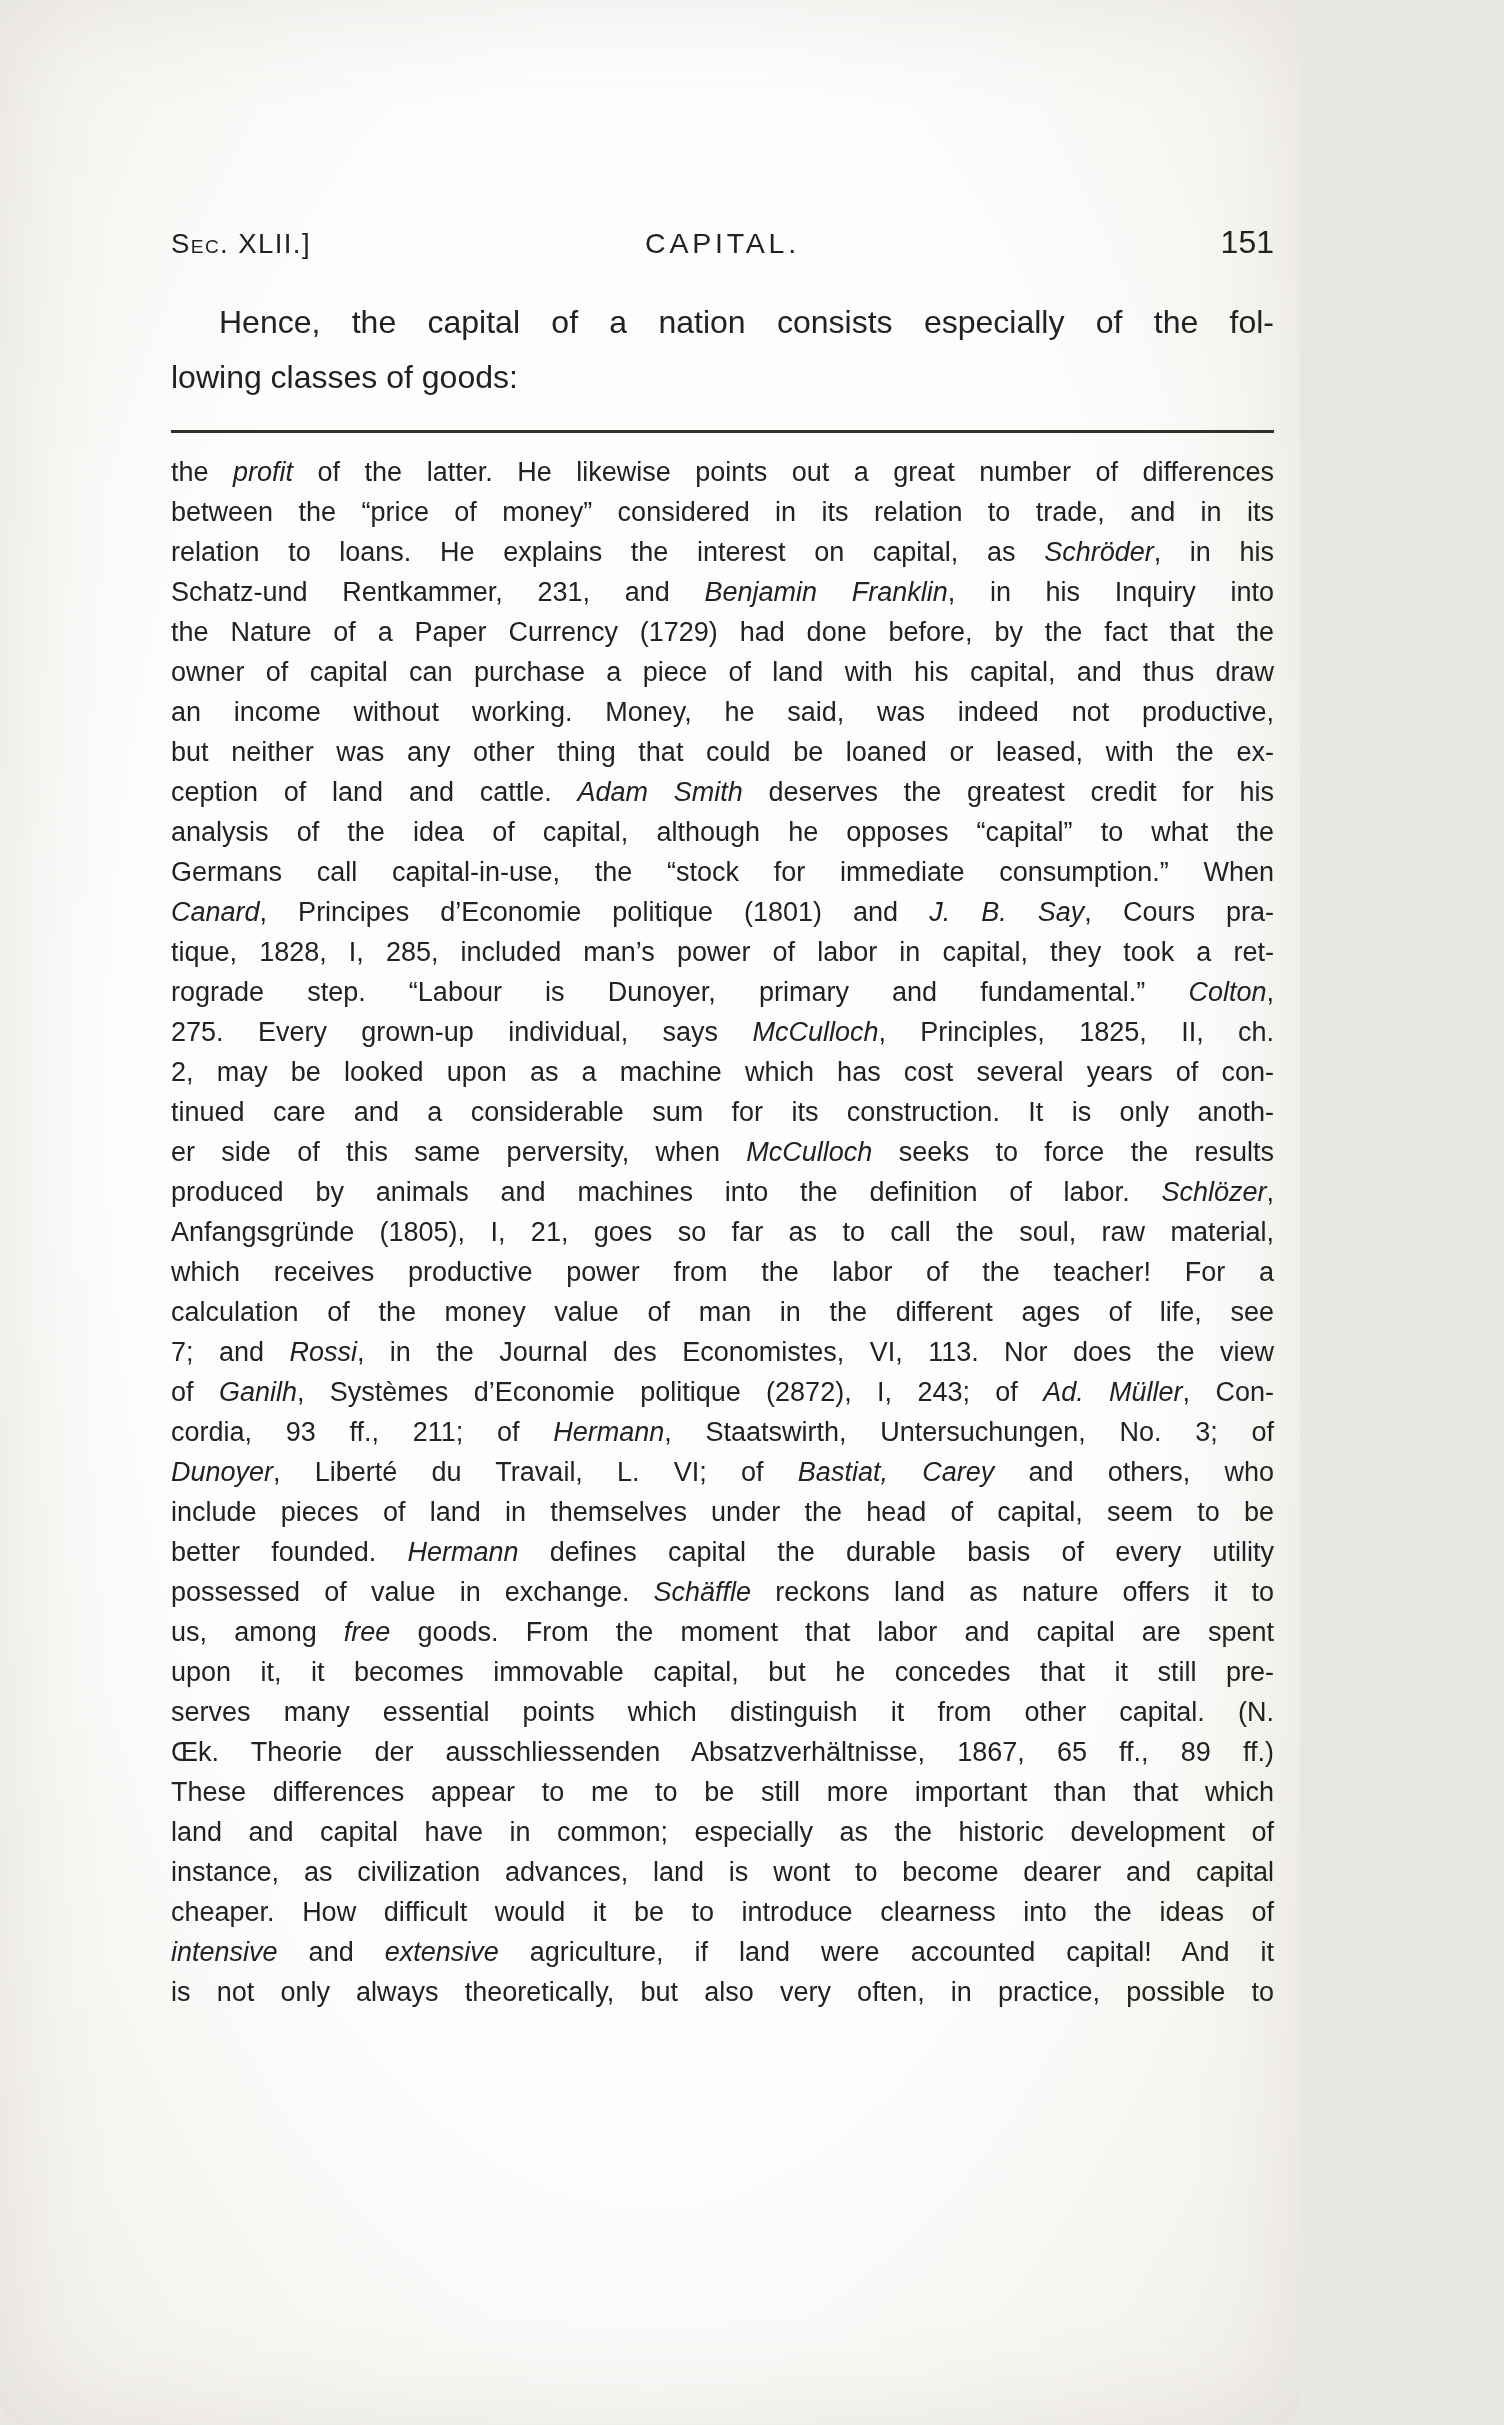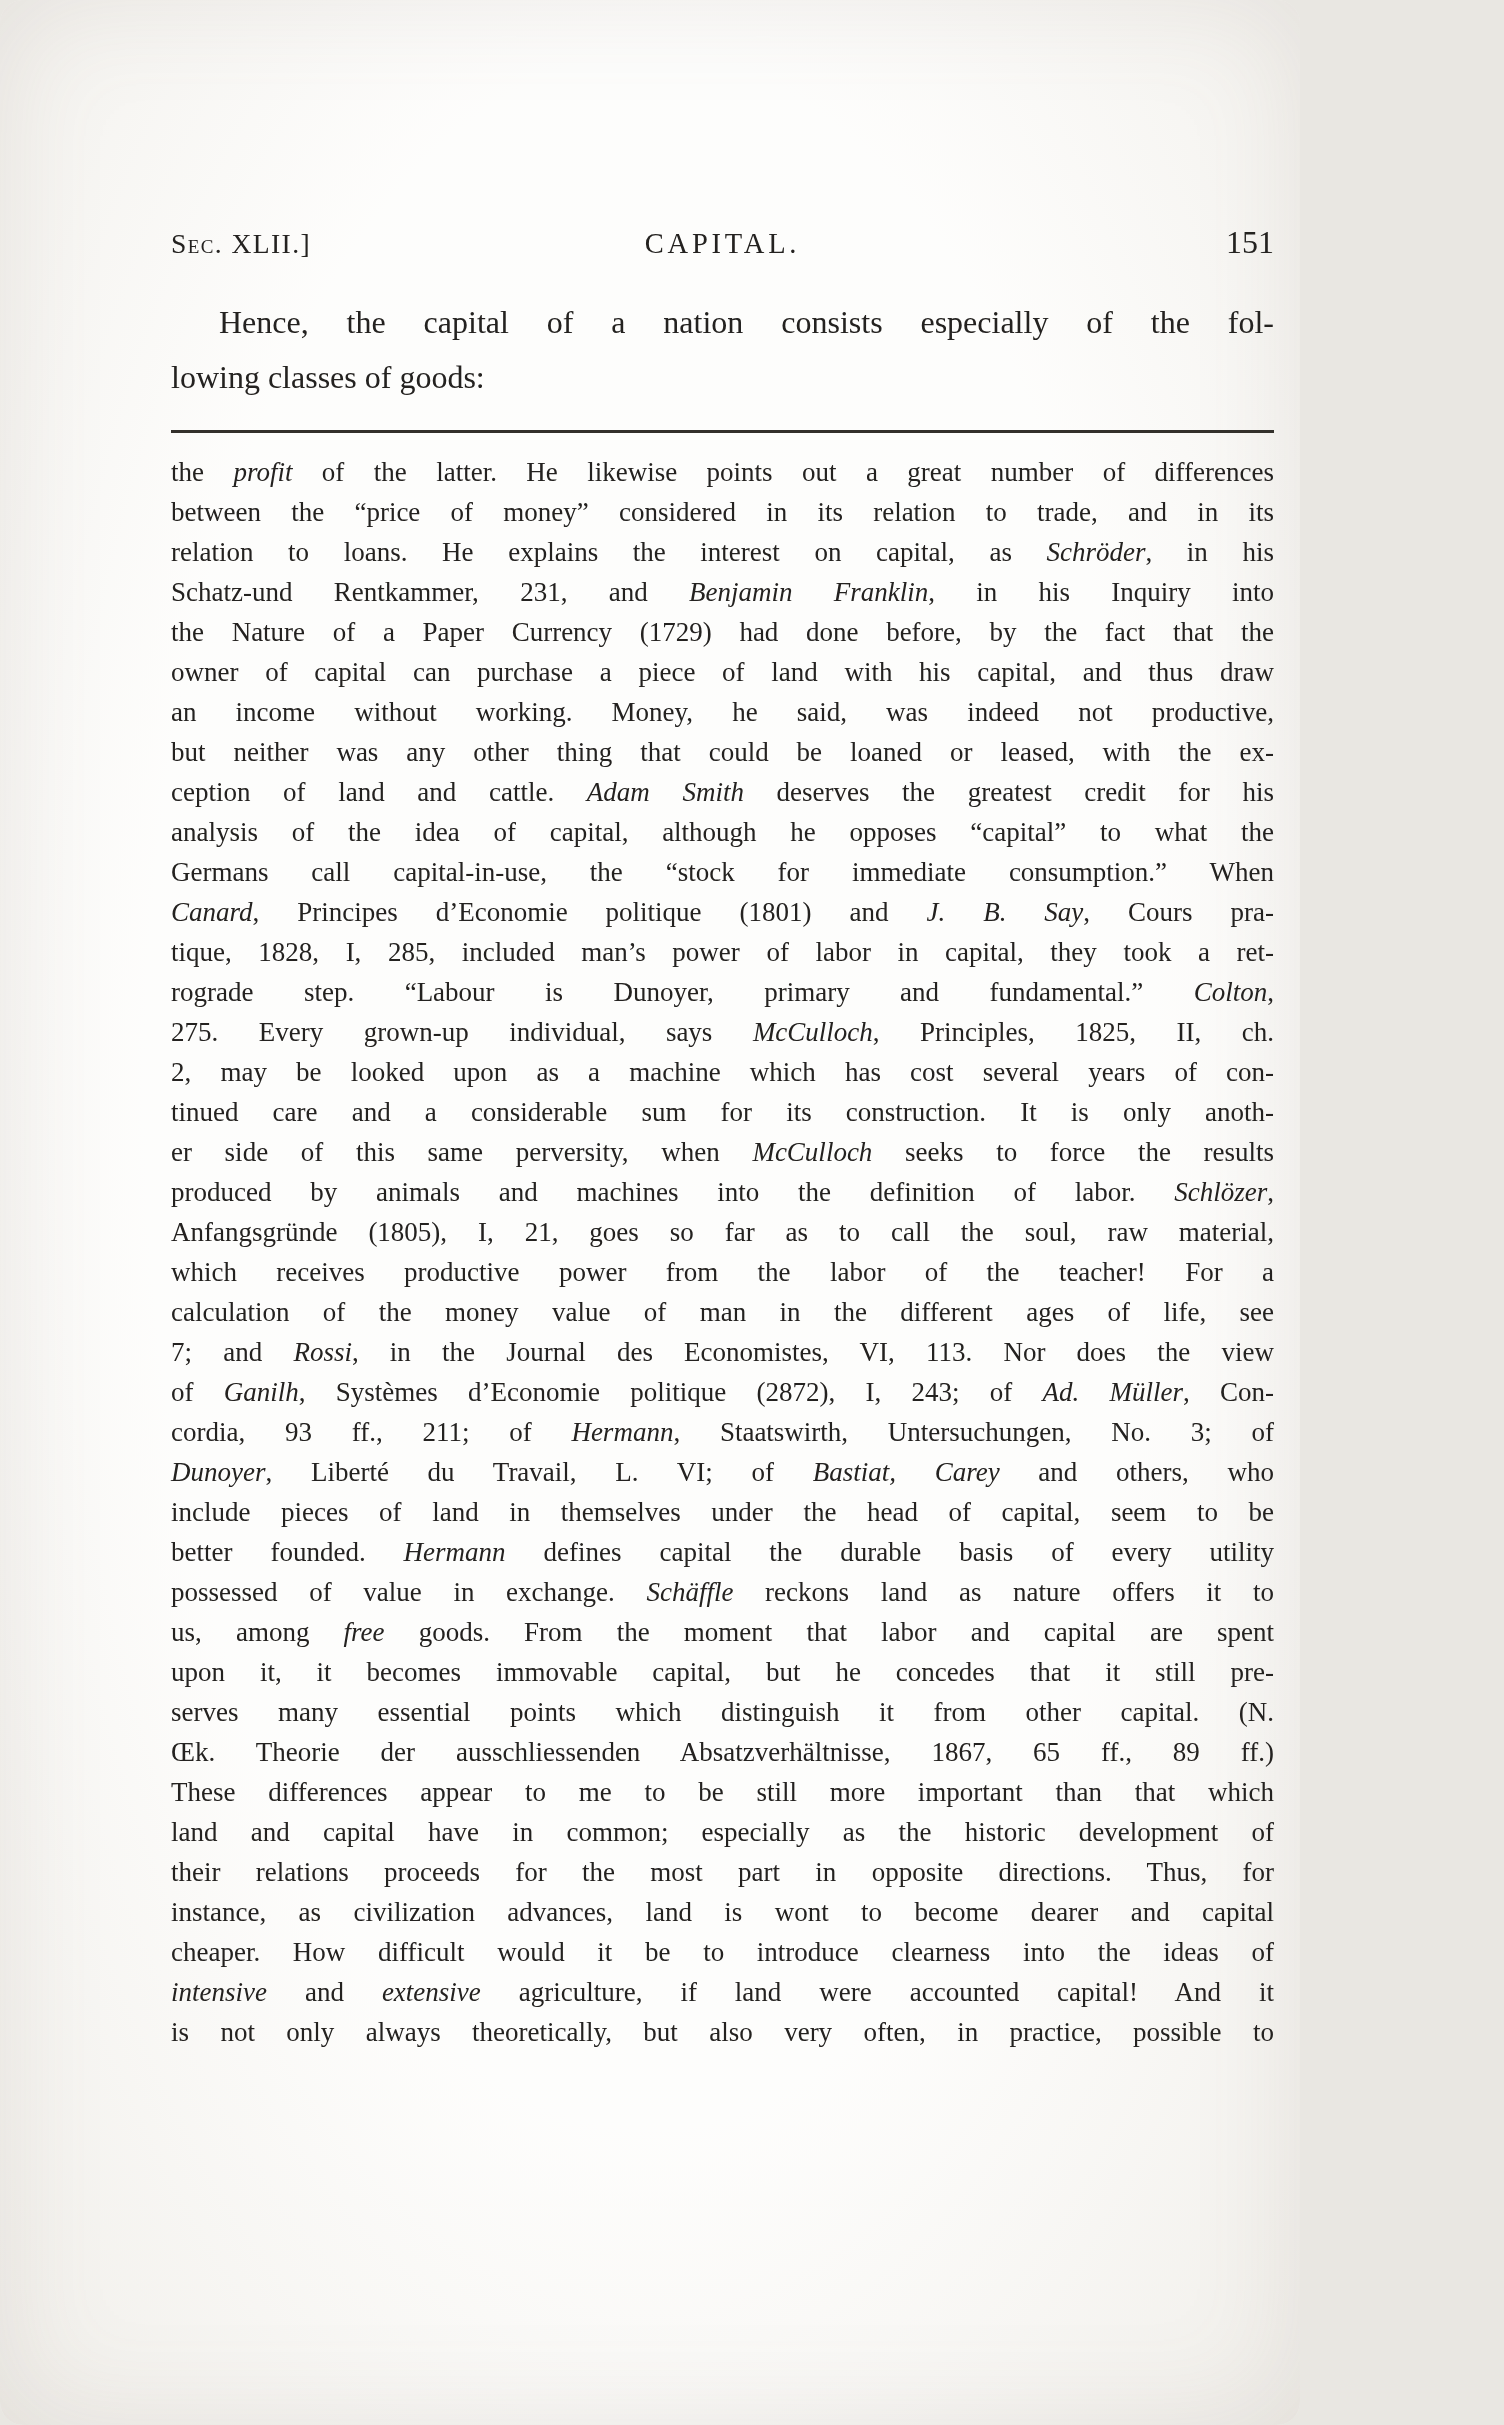--- a/index.html
+++ b/index.html
@@ -7,21 +7,21 @@
     --ink:#242220;
   }
   html,body{margin:0;padding:0;}
   body{background:#e9e7e2;}
   .page{
     position:relative;
     width:1300px;
     height:2425px;
     background:var(--paper);
     background-image:radial-gradient(ellipse at 50% 45%, rgba(255,255,255,0.6) 55%, rgba(210,205,195,0.25) 100%);
-    font-family:Liberation Serif, serif;
+    font-family:Liberation Sans, sans-serif;
     color:var(--ink);
     overflow:hidden;
     box-shadow:inset 0 0 114px rgba(120,110,95,0.12);
     border-radius:23px;
   }
   .textblock{position:absolute;left:171px;width:1103px;}
   .header{
     top:224px;
     display:grid;
     grid-template-columns:1fr auto 1fr;
@@ -122,21 +122,20 @@
       <div class="fline"><span class="it">Dunoyer</span><span>, Liberté du Travail, L. VI; of </span><span class="it">Bastiat, Carey</span><span> and others, who</span></div>
       <div class="fline"><span>include pieces of land in themselves under the head of capital, seem to be</span></div>
       <div class="fline"><span>better founded. </span><span class="it">Hermann</span><span> defines capital the durable basis of every utility</span></div>
       <div class="fline"><span>possessed of value in exchange. </span><span class="it">Schäffle</span><span> reckons land as nature offers it to</span></div>
       <div class="fline"><span>us, among </span><span class="it">free</span><span> goods. From the moment that labor and capital are spent</span></div>
       <div class="fline"><span>upon it, it becomes immovable capital, but he concedes that it still pre-</span></div>
       <div class="fline"><span>serves many essential points which distinguish it from other capital. (N.</span></div>
       <div class="fline"><span>Œk. Theorie der ausschliessenden Absatzverhältnisse, 1867, 65 ff., 89 ff.)</span></div>
       <div class="fline"><span>These differences appear to me to be still more important than that which</span></div>
       <div class="fline"><span>land and capital have in common; especially as the historic development of</span></div>
-      <div class="fline"><span>their relations proceeds for the most part in opposite directions. Thus, for</span></div>
       <div class="fline"><span>instance, as civilization advances, land is wont to become dearer and capital</span></div>
       <div class="fline"><span>cheaper. How difficult would it be to introduce clearness into the ideas of</span></div>
       <div class="fline"><span class="it">intensive</span><span> and </span><span class="it">extensive</span><span> agriculture, if land were accounted capital! And it</span></div>
       <div class="fline"><span>is not only always theoretically, but also very often, in practice, possible to</span></div>
     </div>
 
 </div>
 
 
 </body></html>

